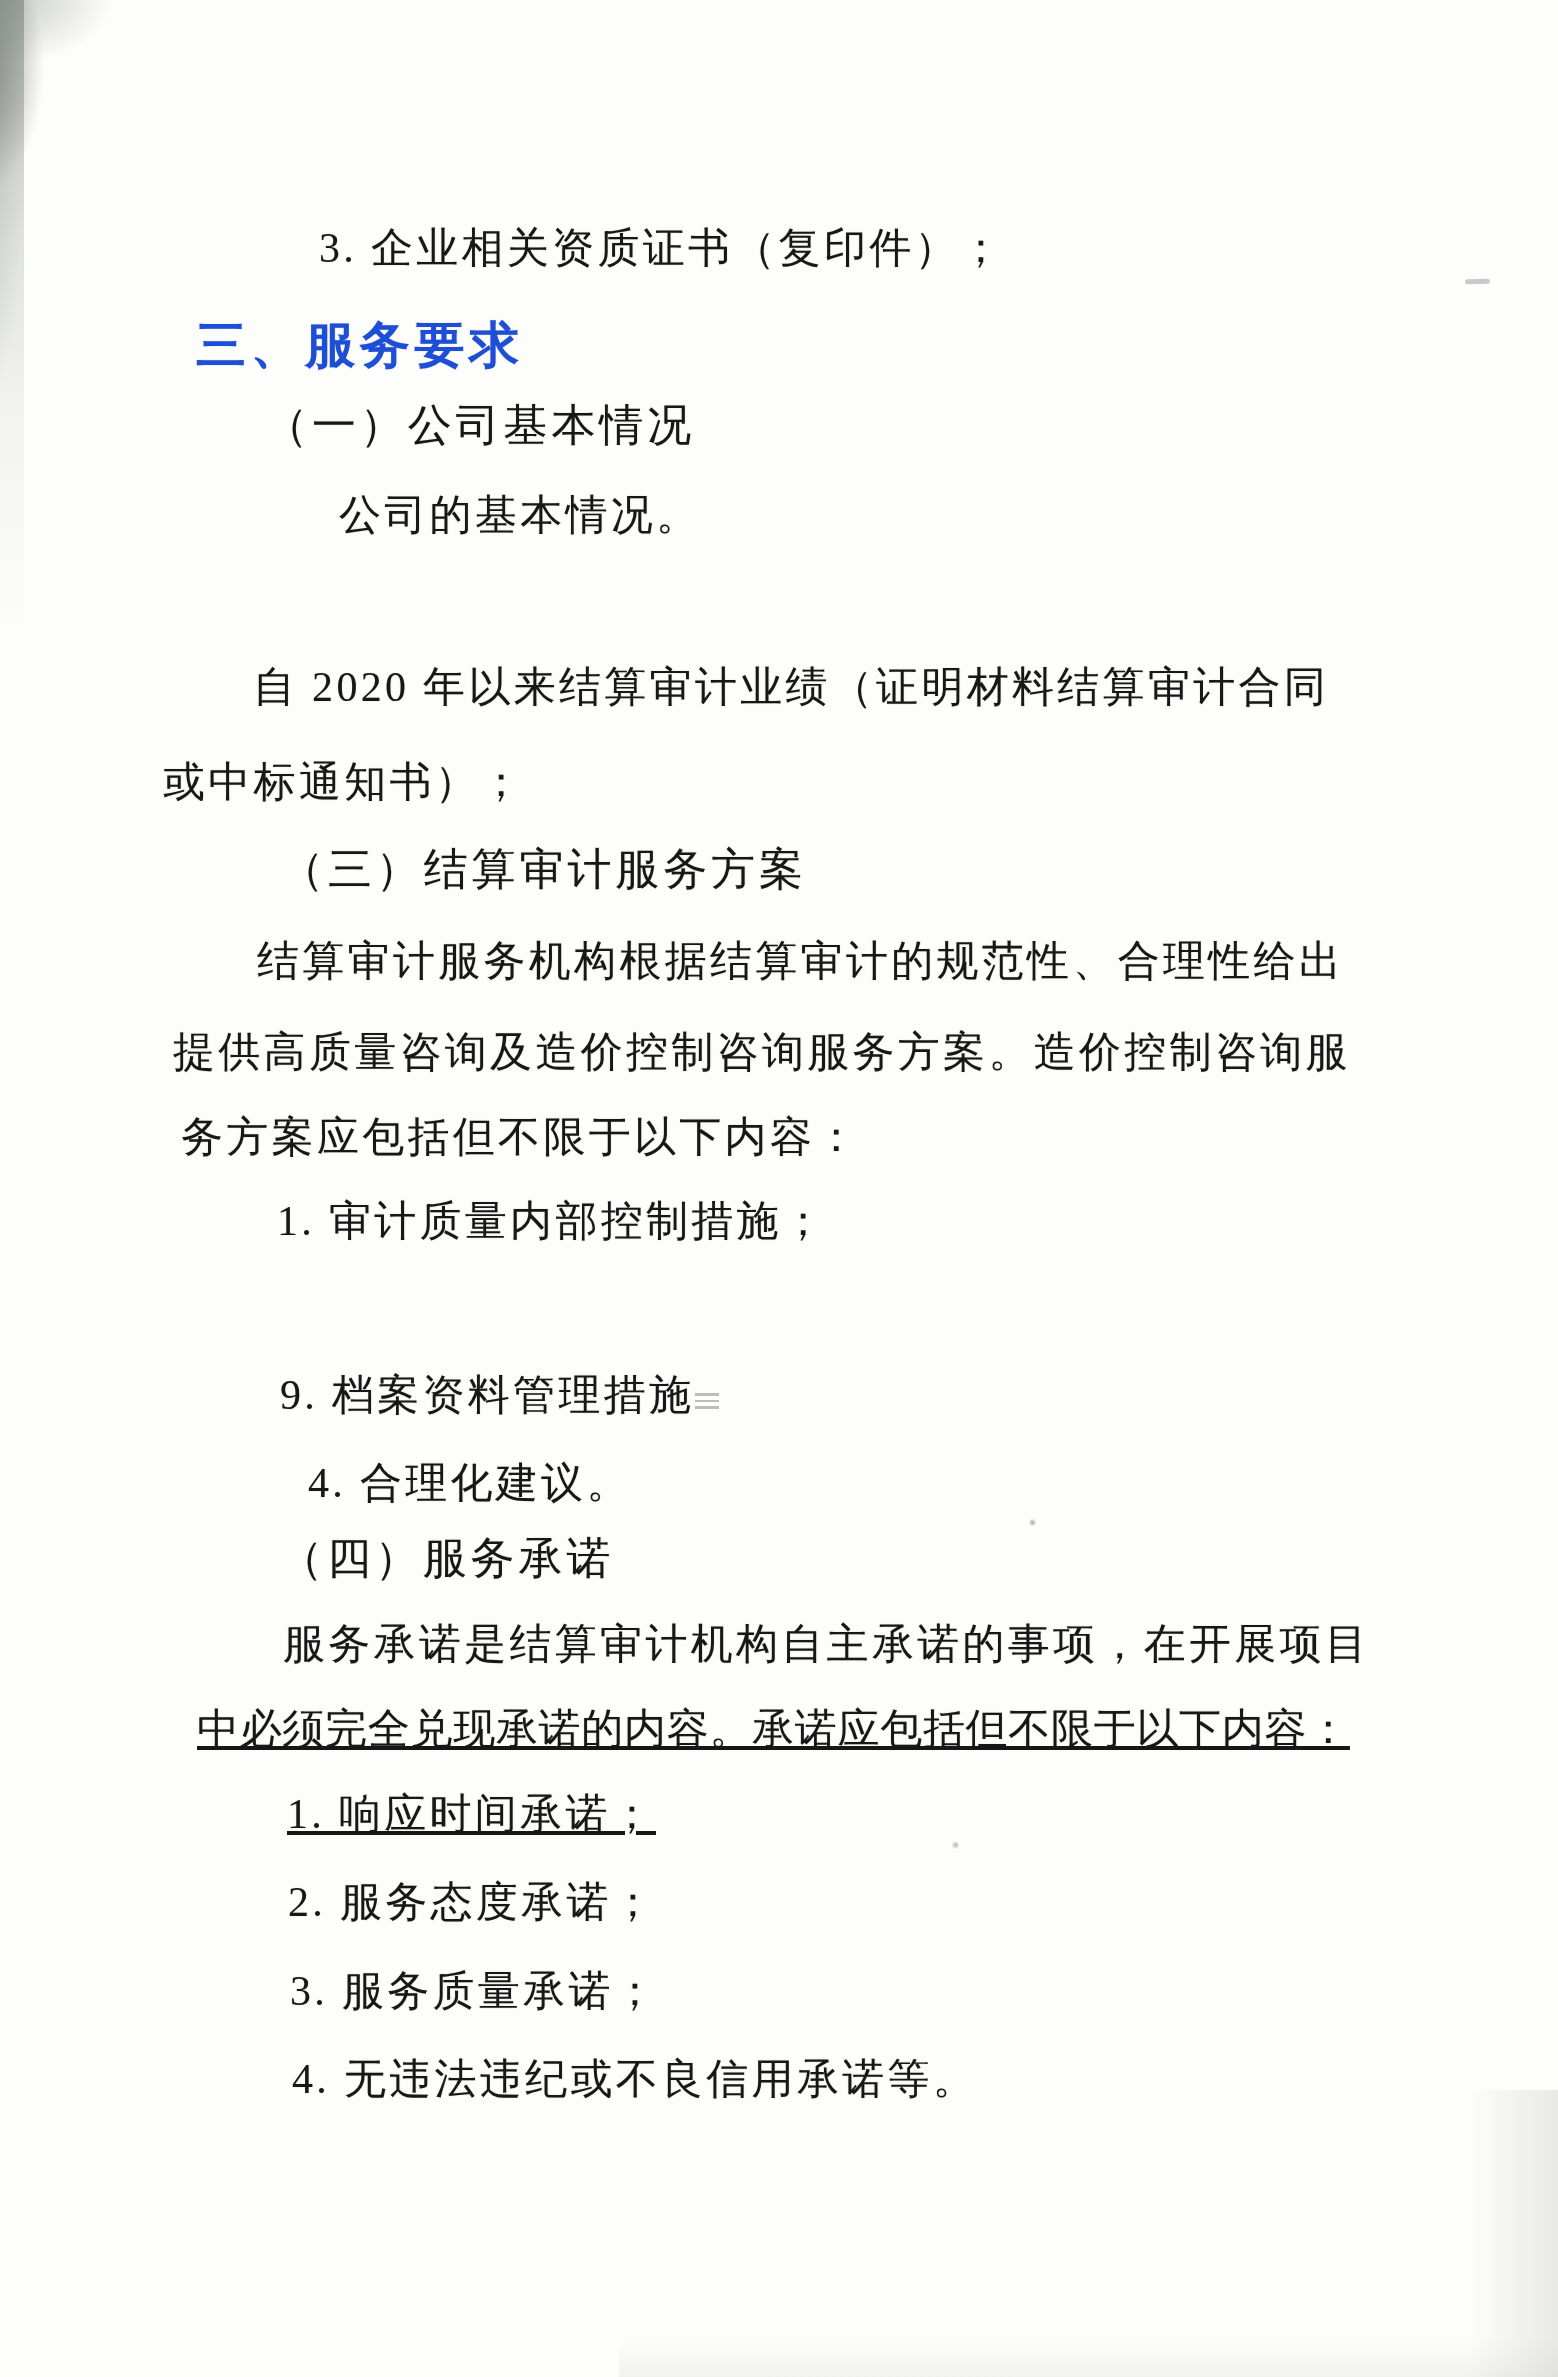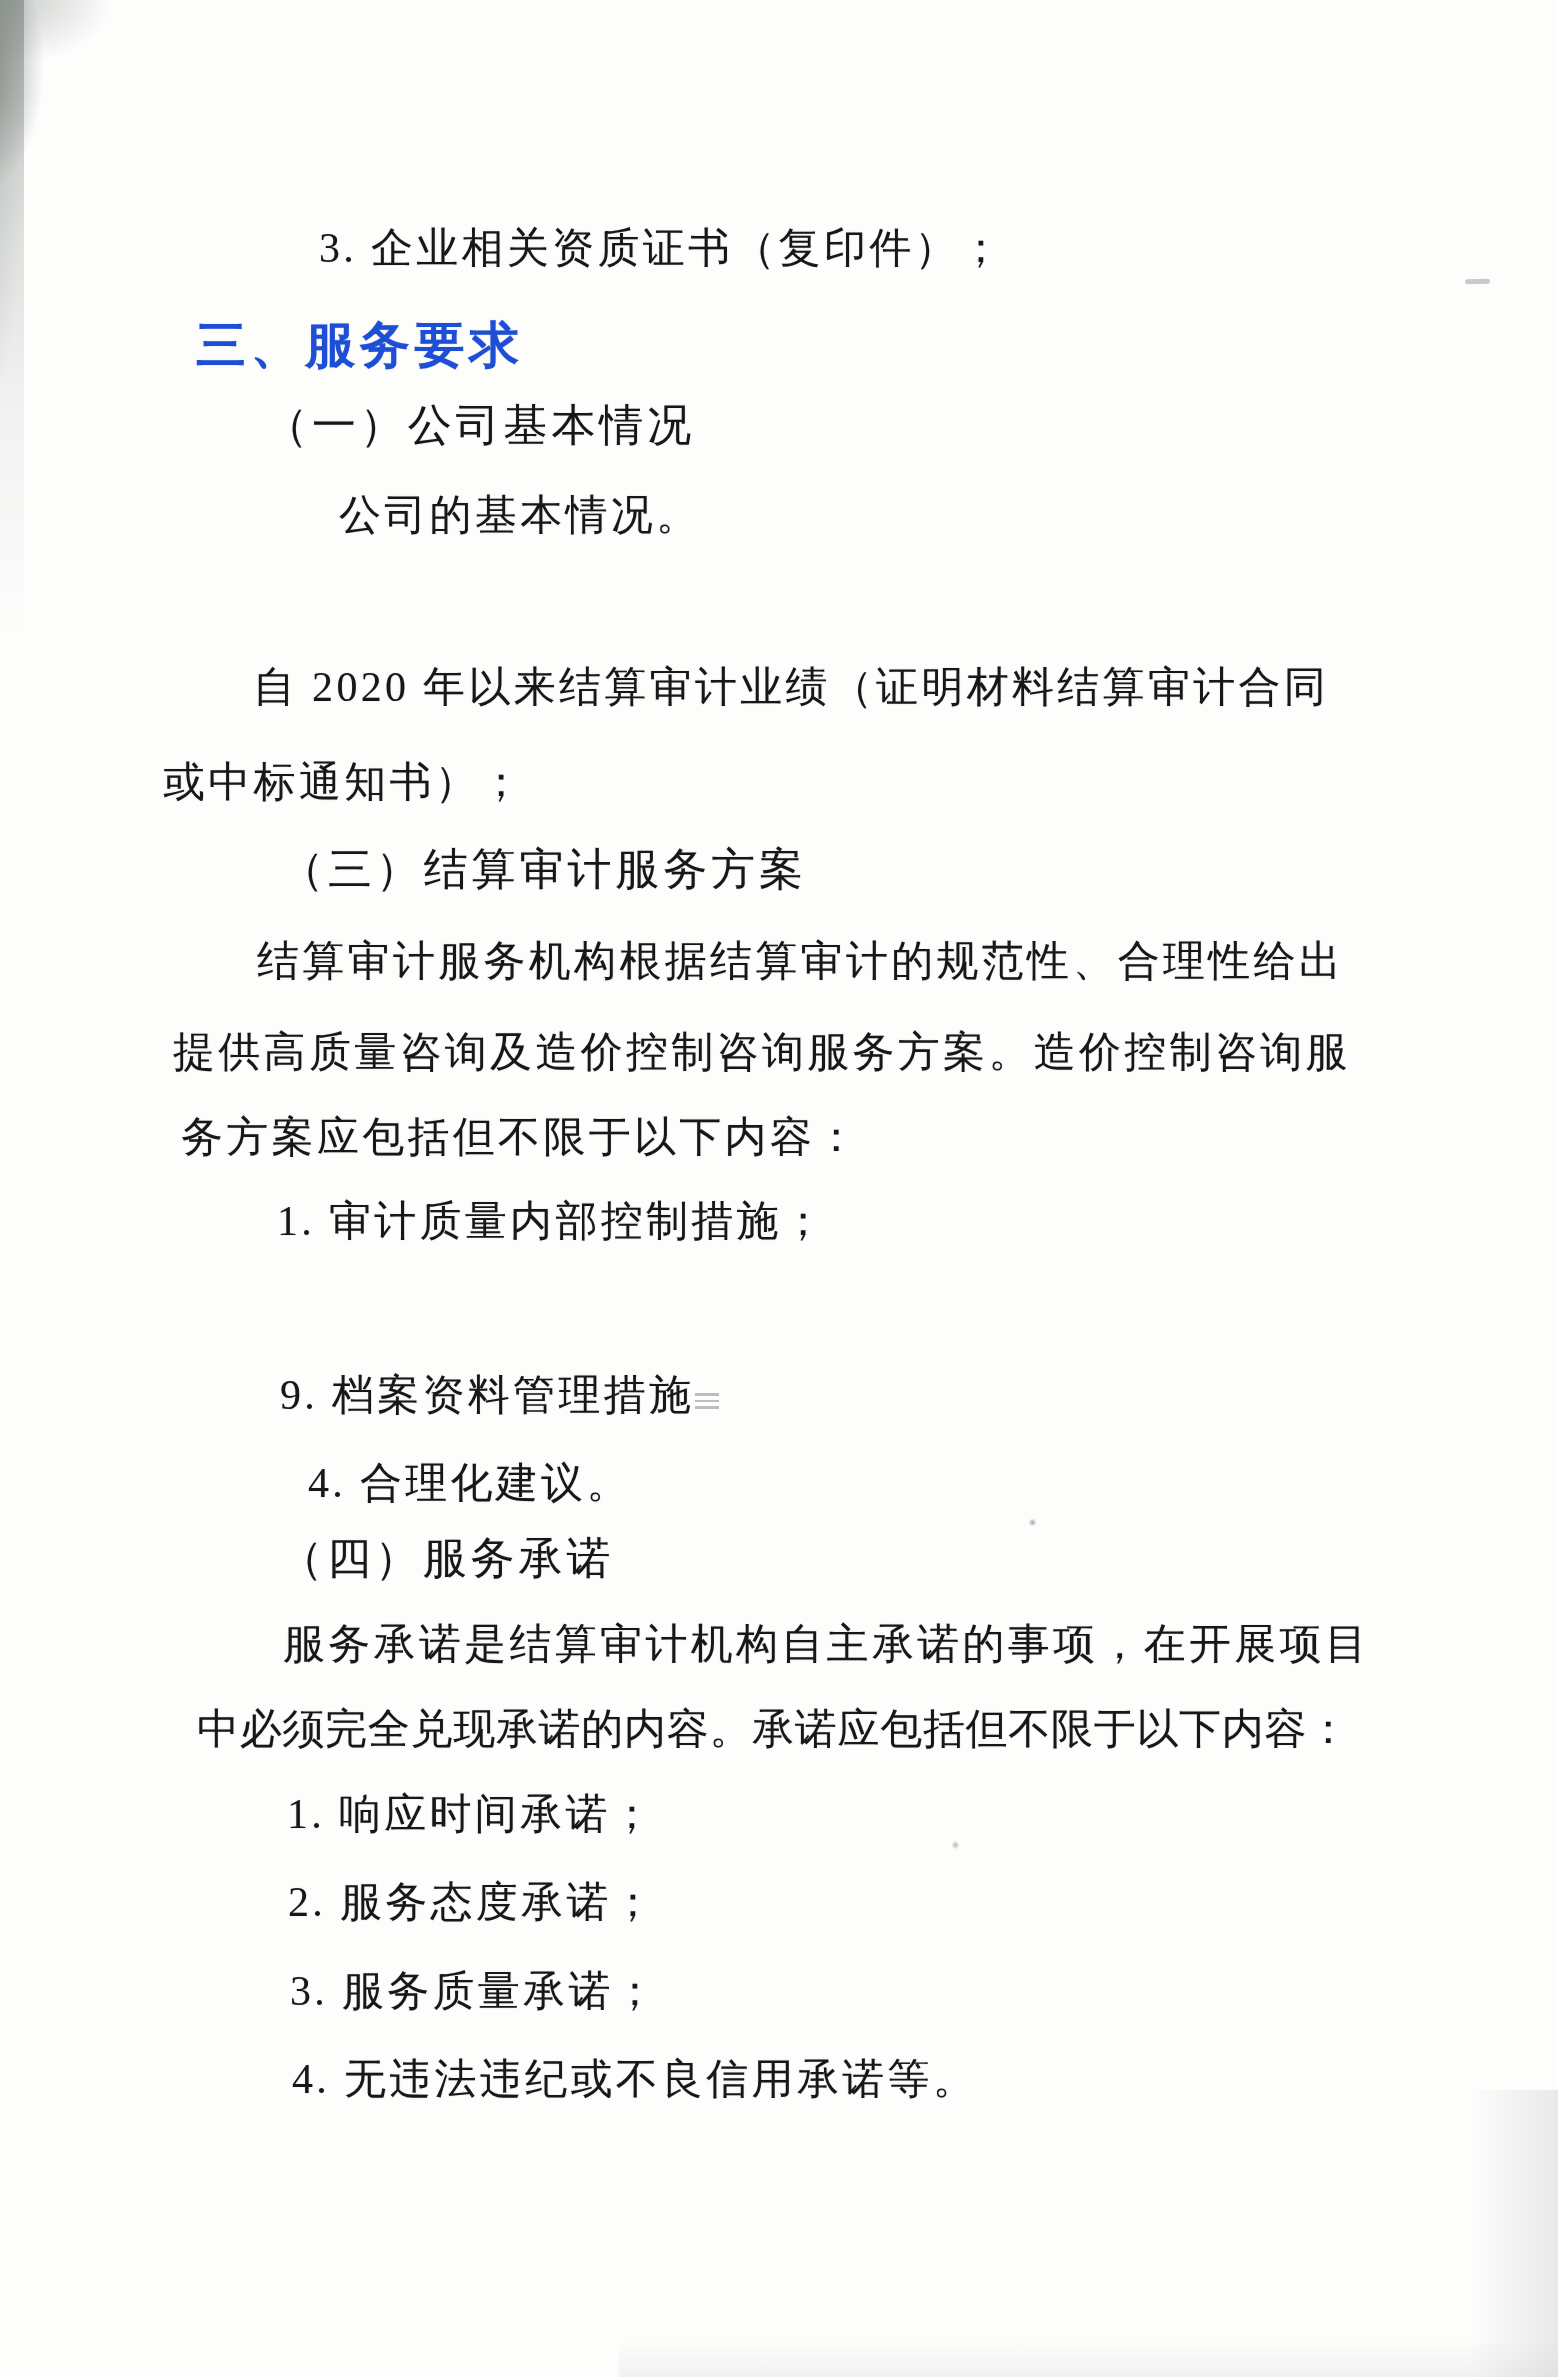--- a/index.html
+++ b/index.html
@@ -49,22 +49,22 @@
   .l8  { left: 280px;  top: 845px; }
   .l9  { left: 257px;  top: 937px; }
   .l10 { left: 173px;  top: 1028px; text-align: right; }
   .l11 { left: 181px;  top: 1113px; }
   .l12 { left: 277px;  top: 1197px; text-align: right; }
   .l13 { left: 279px;  top: 1284px; }
   .l14 { left: 280px;  top: 1371px; }
   .l15 { left: 268px;  top: 1459px; margin-left: 40px; }
   .l16 { left: 279px;  top: 1534px; }
   .l17 { left: 283px;  top: 1620px; }
-  .l18 { left: 197px;  top: 1705px; }
-  .l19 { left: 287px;  top: 1790px; }
+  .l18 { left: 197px;  top: 1705px; text-decoration: underline; }
+  .l19 { left: 287px;  top: 1790px; text-decoration: underline; }
   .l20 { left: 288px;  top: 1878px; }
   .l21 { left: 290px;  top: 1967px; }
   .l22 { left: 292px;  top: 2055px; }
 
   
   .shadow-top-left {
     position: absolute; left: 0; top: 0; width: 169px; height: 495px;
     background:
       radial-gradient(ellipse 98px 182px at -26px 65px, rgba(96, 104, 99, 0.80), rgba(96, 104, 99, 0) 72%),
       radial-gradient(ellipse 137px 85px at 9.8px 0px,  rgba(140, 148, 142, 0.45), rgba(140, 148, 142, 0) 75%),

